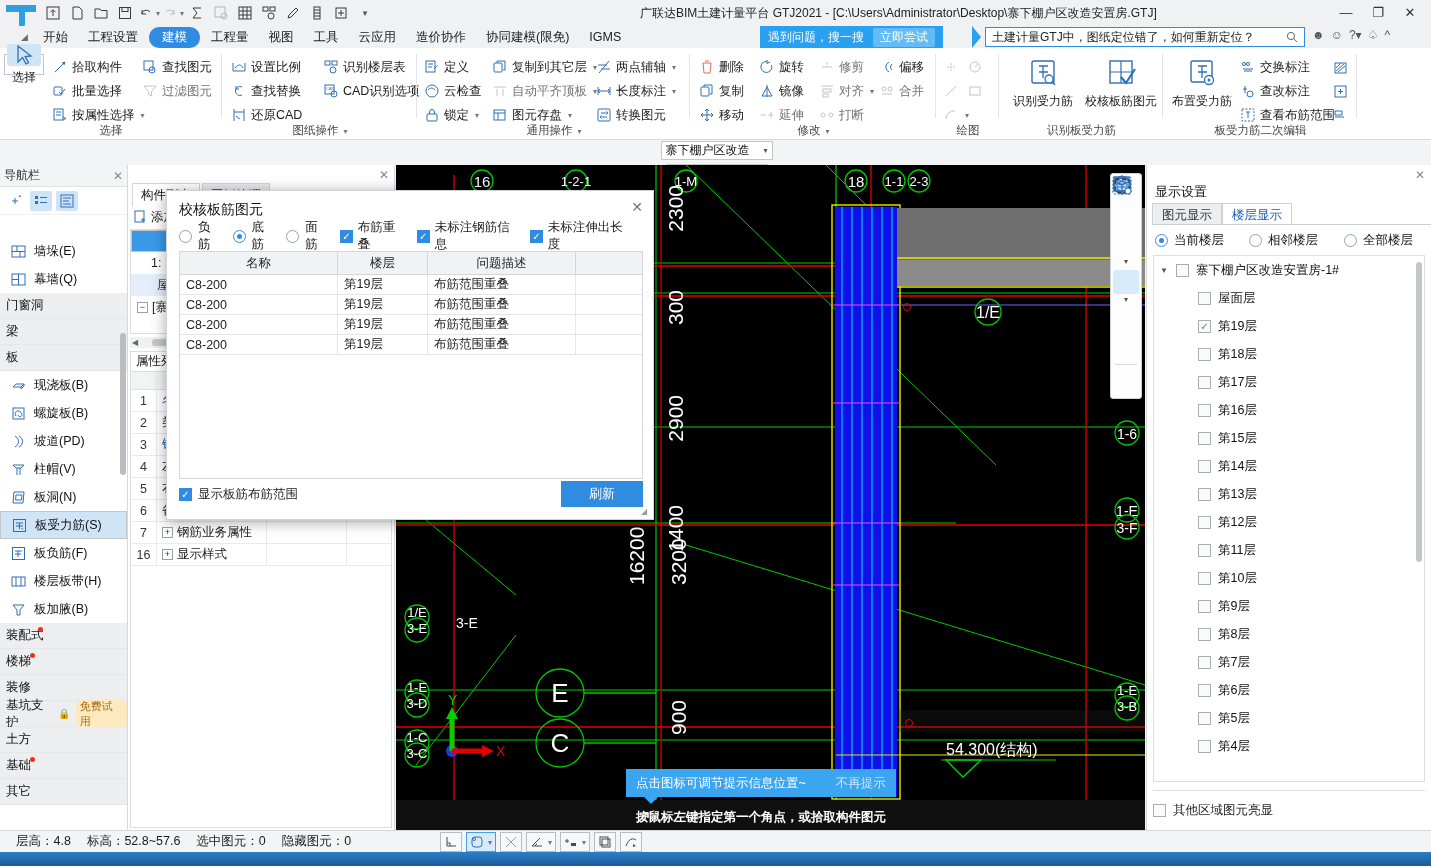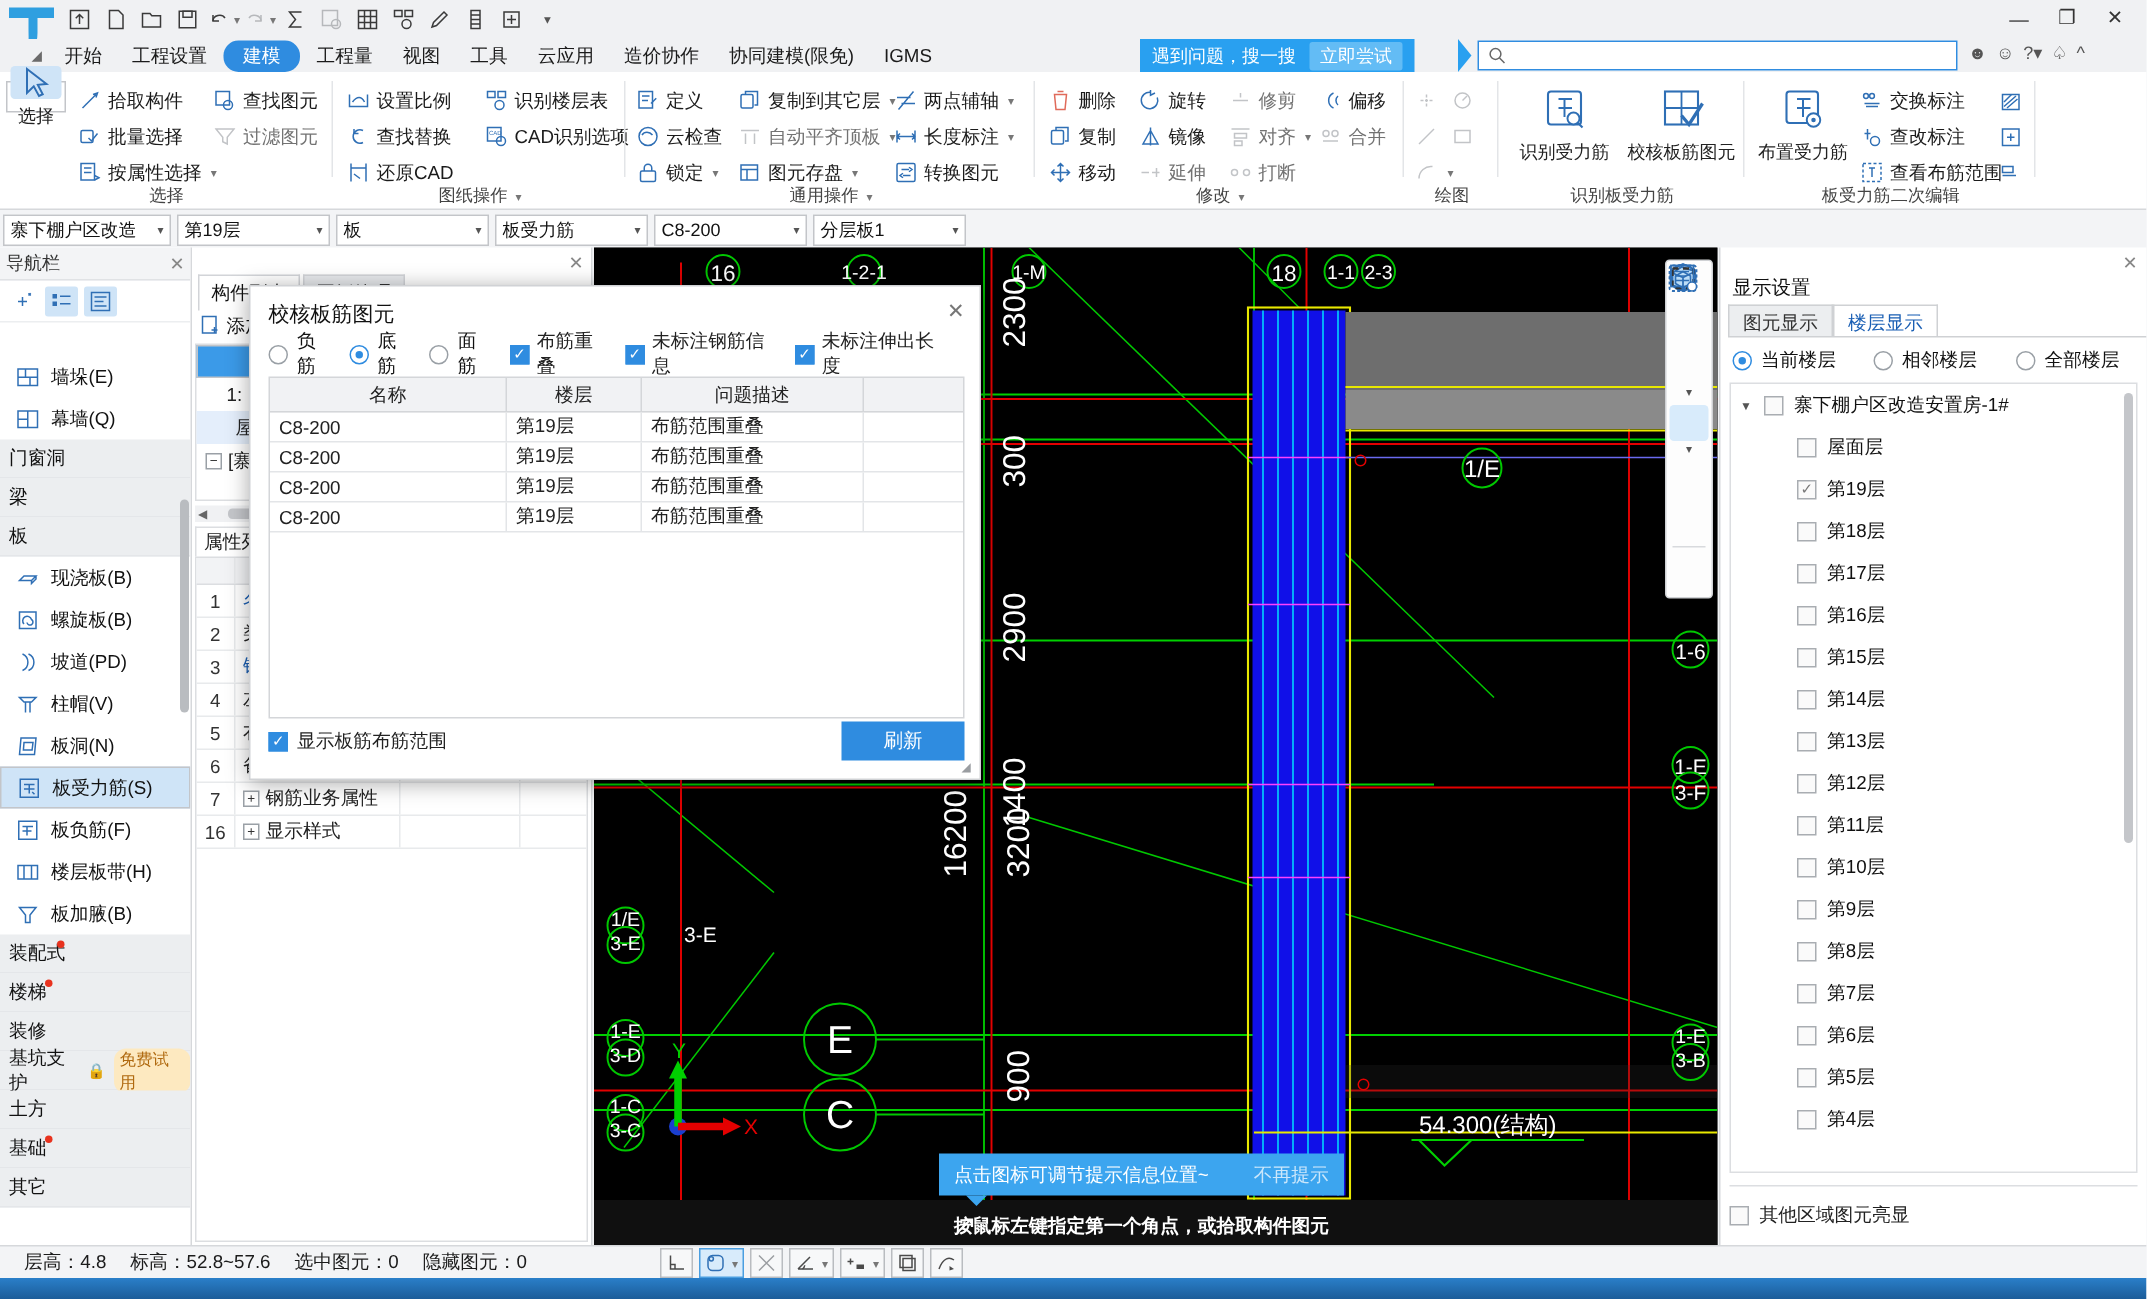--- a/index.html
+++ b/index.html
@@ -44,21 +44,21 @@
   .bigbtn .bl { font-size:12px; color:#222; margin-top:3px; white-space:nowrap; }
   .bigbtn.sel .bi { background:#cfe4f7; border-radius:3px; }
   .smrow { position:absolute; display:flex; align-items:center; gap:4px; height:22px; white-space:nowrap; }
   .smrow .si { width:16px; height:16px; display:flex; align-items:center; justify-content:center; color:#2f6fb5; flex:none;}
   .smrow .sl { font-size:12.5px; color:#1b1b1b; }
   .smrow.dis .sl { color:#737373; }
   .smrow.dis .si { color:#c2c4c7; }
   .caret { font-size:8px; color:#777; margin-left:2px; }
 
   
-  .selbar { position:absolute; left:0; top:141px; width:1431px; height:24px; background:#f3f4f6; display:flex; align-items:center; padding-left:2px; gap:4px; }
+  .selbar { position:absolute; left:0; top:141px; width:1431px; height:24px; background:#f3f4f6; display:flex; align-items:center; padding-left:2px; gap:4px;flex-direction:column; }
   .sel { height:21px; border:1px solid #c3c5c9; background:#fff; display:flex; align-items:center; padding:0 4px; font-size:12px; color:#111; }
   .sel .v { flex:1; overflow:hidden; white-space:nowrap; }
   .sel .ar { font-size:8px; color:#555; margin-left:6px; }
 
   
   .leftnav { position:absolute; left:0; top:165px; width:128px; bottom:36px; background:#fff; border-right:1px solid #d6d8db; overflow:hidden; }
   .lnav-head { height:22px; display:flex; align-items:center; padding:0 4px; font-size:12px; color:#333; background:#f3f4f6; border-bottom:1px solid #e0e2e5;}
   .lnav-head .x { margin-left:auto; color:#888; font-size:12px; }
   .lnav-tools { height:28px; display:flex; align-items:center; gap:4px; padding:0 4px; border-bottom:1px solid #eceef0;}
   .lnav-tools .tb { width:22px;height:20px; display:flex;align-items:center;justify-content:center; color:#2f6fb5; border-radius:2px;}
@@ -242,20 +242,21 @@
       <div class="qat-btn">
           <svg width="14" height="14" viewBox="0 0 14 14">
             <rect x="2" y="2" width="10" height="10" fill="none" stroke="#3a3a3a"></rect>
             <path d="M7 4 V10 M4 7 H10" stroke="#3a3a3a"></path>
           </svg>
         </div>
       <div class="qat-btn">
           <span style="font-size:9px;color:#555;">▾</span>
         </div>
     </div>
+    <div class="title-text">广联达BIM土建计量平台 GTJ2021 - [C:\Users\Administrator\Desktop\寨下棚户区改造安置房.GTJ]</div>
     <div class="win-ctrl">
       <div>—</div>
       <div>❐</div>
       <div>✕</div>
     </div>
   </div>
 
   <div class="menubar">
     <div class="collapse">◢</div>
     <div class="menu-item">开始</div>
@@ -268,20 +269,21 @@
     <div class="menu-item">造价协作</div>
     <div class="menu-item">协同建模(限免)</div>
     <div class="menu-item">IGMS</div>
 
     <div class="search-promo">
       <span>遇到问题，搜一搜</span>
       <span class="try">立即尝试</span>
     </div>
     <div class="promo-arrow"></div>
     <div class="searchbox">
+      <span class="q">土建计量GTJ中，图纸定位错了，如何重新定位？</span>
       <svg width="12" height="12" viewBox="0 0 12 12">
           <circle cx="5" cy="5" r="3.6" fill="none" stroke="#666"></circle>
           <path d="M7.7 7.7 L11 11" stroke="#666"></path>
         </svg>
     </div>
     <div class="acct-icons">
       <span>☻</span>
       <span>☺</span>
       <span>?▾</span>
       <span>♤</span>

